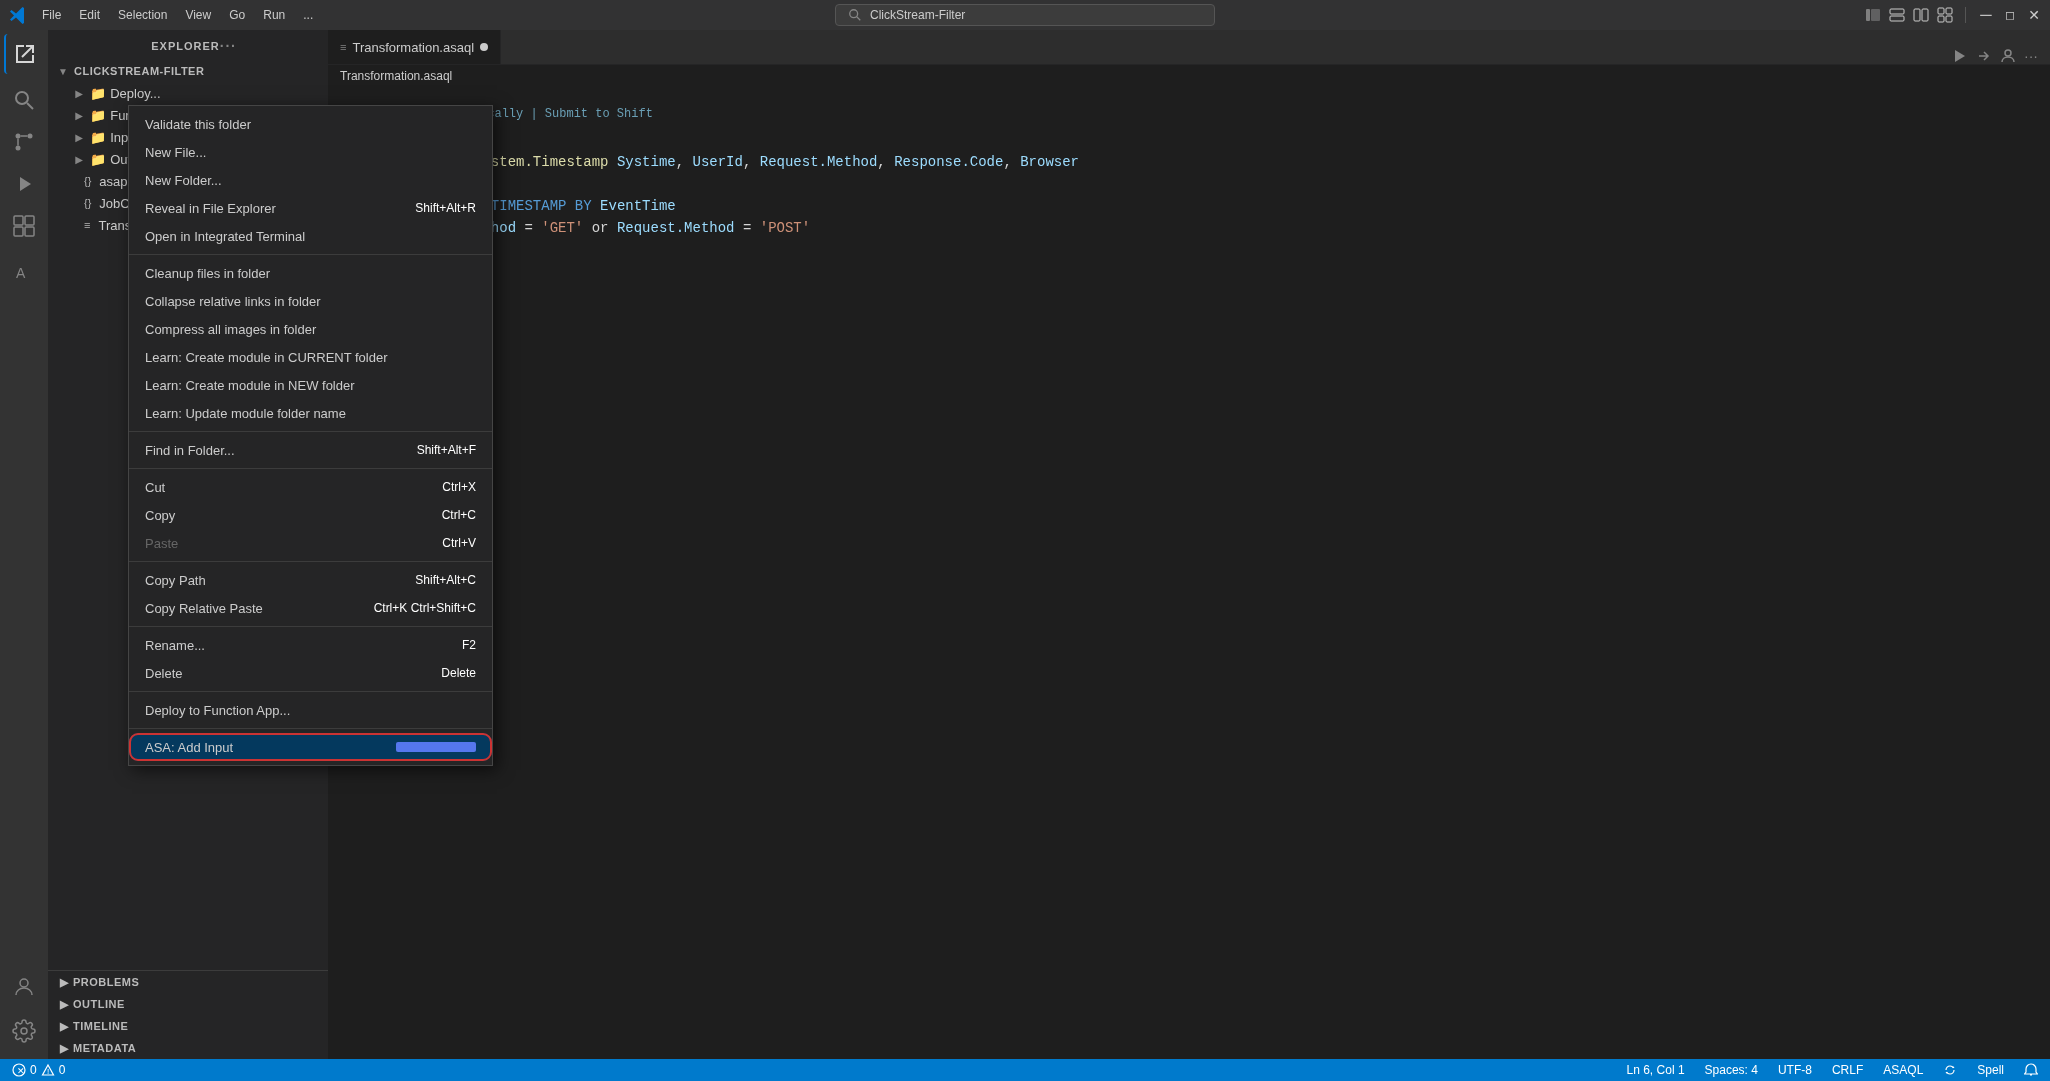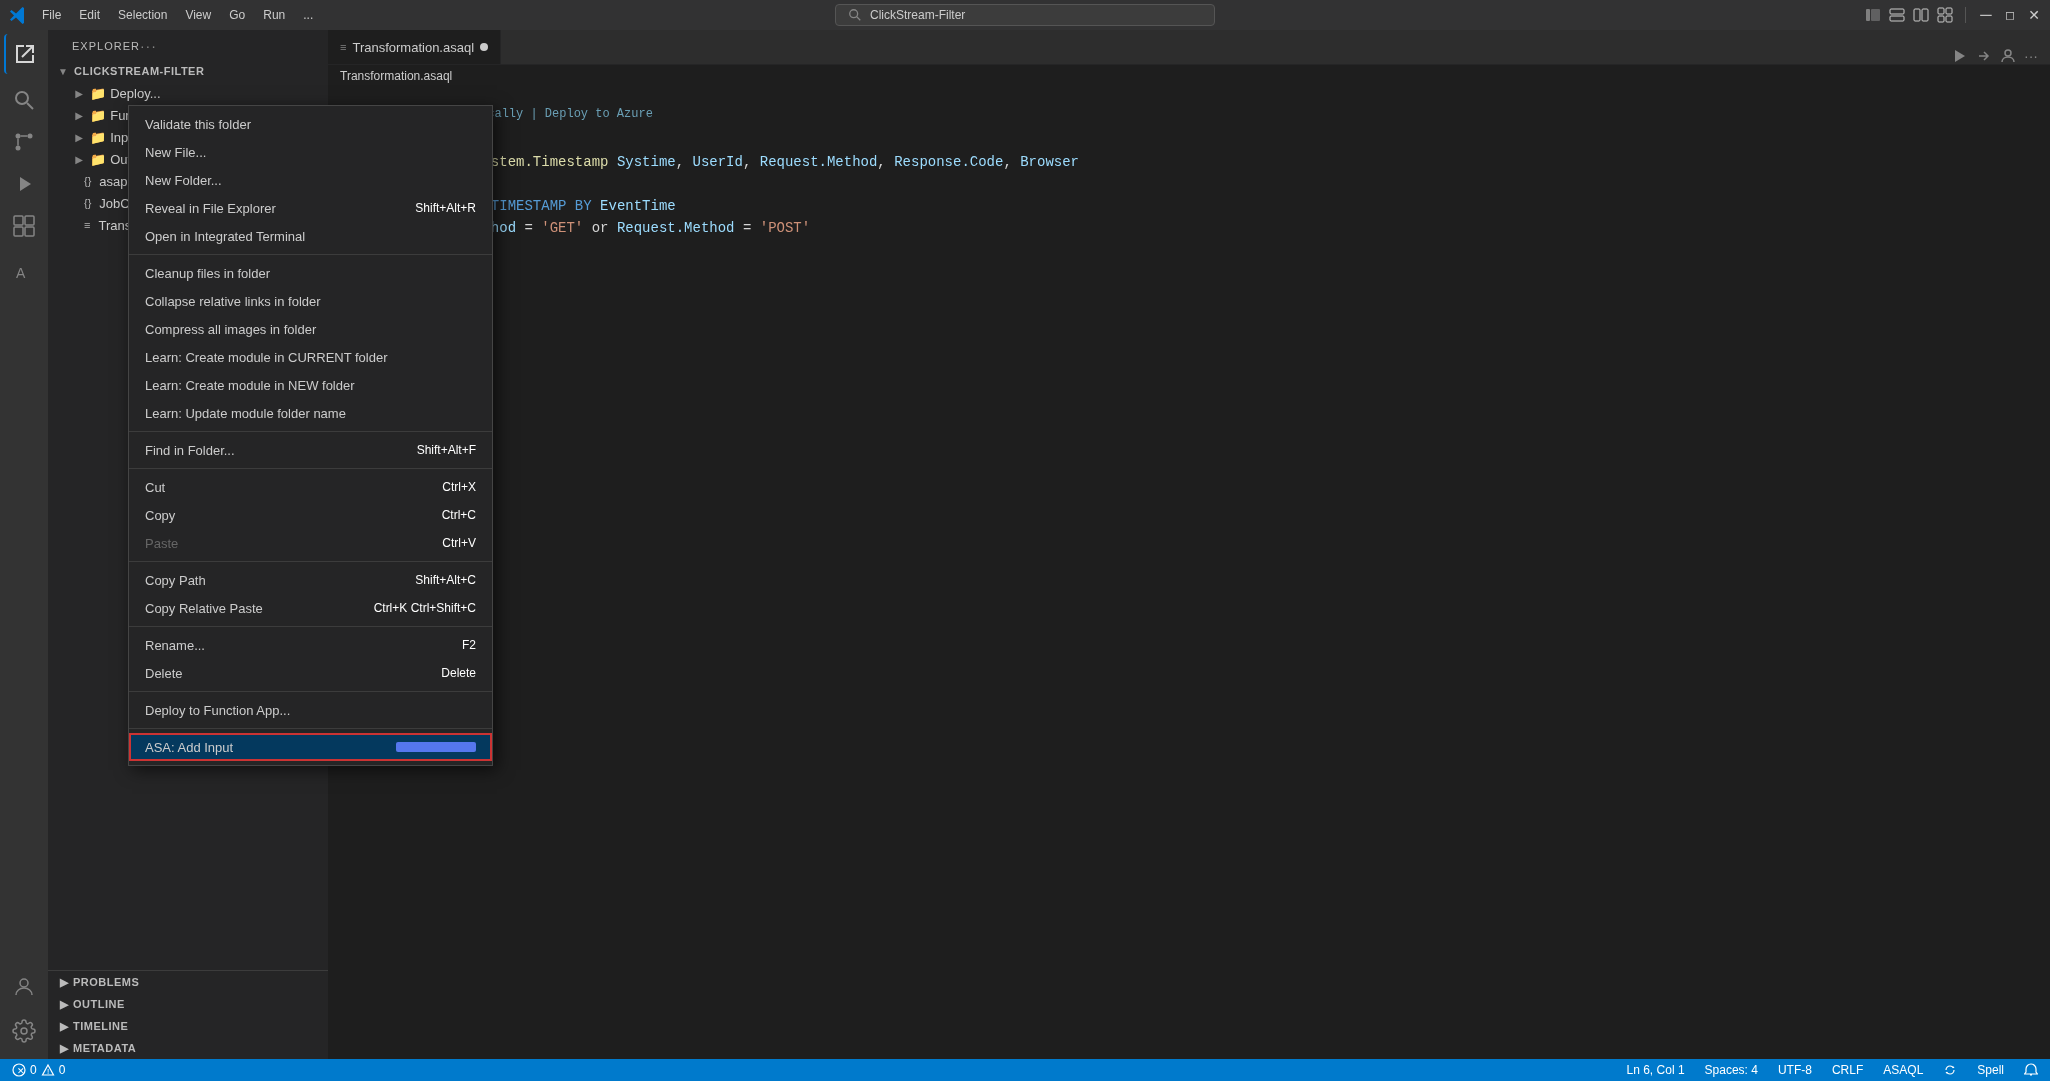--- a/index.html
+++ b/index.html
@@ -116,26 +116,26 @@
       width: 280px;
       background: #252526;
       display: flex;
       flex-direction: column;
       overflow: hidden;
       position: relative;
     }
     .sidebar-header {
       padding: 8px 12px 4px 24px;
       font-size: 11px;
-      font-weight: 400;
+      font-weight: 700;
       color: #bbbbbb;
       letter-spacing: 1px;
       display: flex;
       align-items: center;
-      justify-content: flex-start;
+      justify-content: center;
     }
     .sidebar-more-btn {
       color: #858585;
       cursor: pointer;
       font-size: 14px;
     }
     .tree-item {
       display: flex;
       align-items: center;
       padding: 1px 8px 1px 12px;
@@ -270,20 +270,21 @@
       height: 28px;
       font-size: 13px;
       color: #cccccc;
       cursor: pointer;
     }
     .ctx-item.disabled { color: #666; cursor: default; }
     .ctx-item.highlighted {
       background: #04395e;
       outline: 2px solid #e44;
       outline-offset: -2px;
+      border-radius: 9px;
     }
     .ctx-shortcut {
       color: #ffffff;
       font-size: 12px;
     }
     .ctx-separator {
       height: 1px;
       background: #3c3c3c;
       margin: 4px 0;
     }
@@ -524,21 +525,21 @@
     <div class="breadcrumb-bar">
       <span style="color:#cccccc;cursor:pointer;">Transformation.asaql</span>
     </div>
 
     <div class="editor-content">
       <div class="simulate-bar">
         <span>Simulate job</span>
         <span> | </span>
         <span>Run locally</span>
         <span> | </span>
-        <span>Deploy to Azure</span>
+        <span>Submit to Shift</span>
       </div>
       <div class="code-area">
         <span class="kw-select">SELECT</span> <span class="fn-name">System.Timestamp</span> <span class="identifier">Systime</span><span class="plain">, </span><span class="identifier">UserId</span><span class="plain">, </span><span class="identifier">Request.Method</span><span class="plain">, </span><span class="identifier">Response.Code</span><span class="plain">, </span><span class="identifier">Browser</span>
 <span class="kw-into">INTO</span> <span class="identifier">BlobOutput</span>
 <span class="kw-from">FROM</span> <span class="identifier">ClickStream</span> <span class="kw-timestamp">TIMESTAMP BY</span> <span class="identifier">EventTime</span>
 <span class="kw-where">WHERE</span> <span class="identifier">Request.Method</span><span class="plain"> = </span><span class="str-val">'GET'</span><span class="plain"> </span><span class="kw-or">or</span><span class="plain"> </span><span class="identifier">Request.Method</span><span class="plain"> = </span><span class="str-val">'POST'</span>
       </div>
     </div>
   </div>
 </div>

